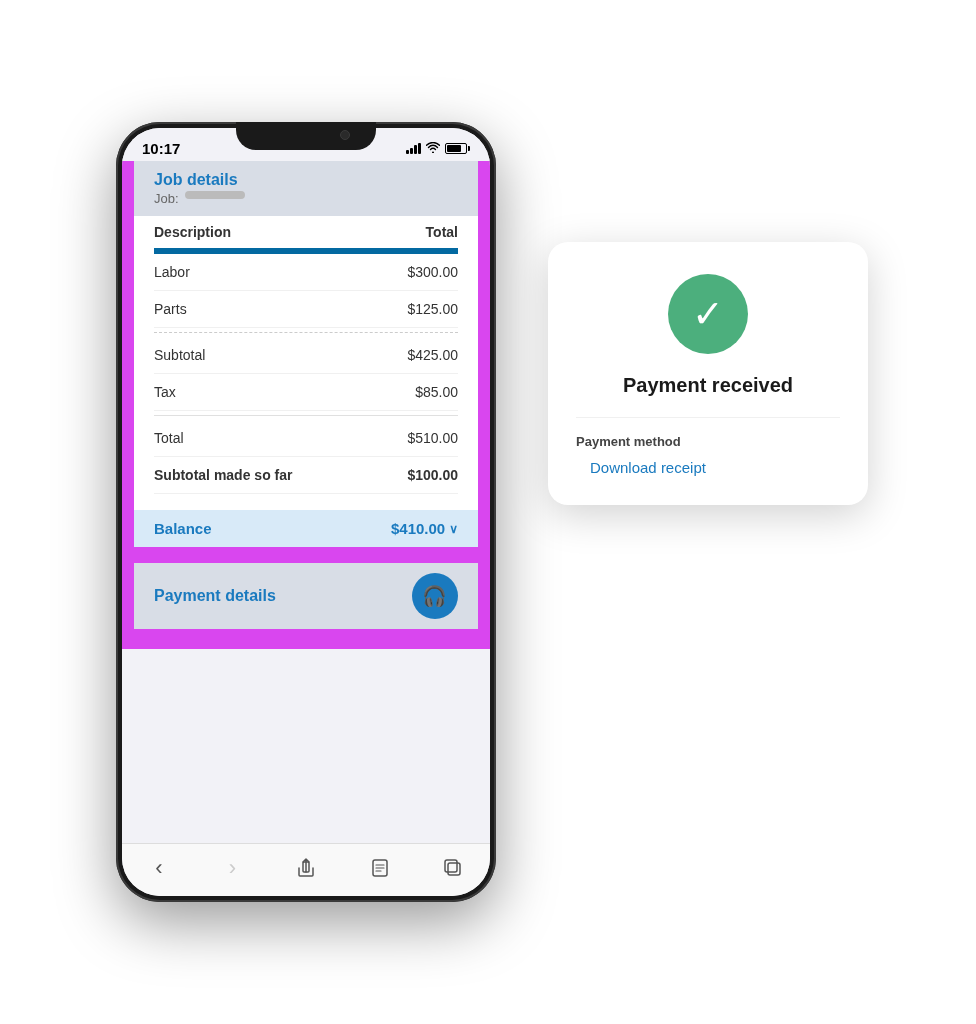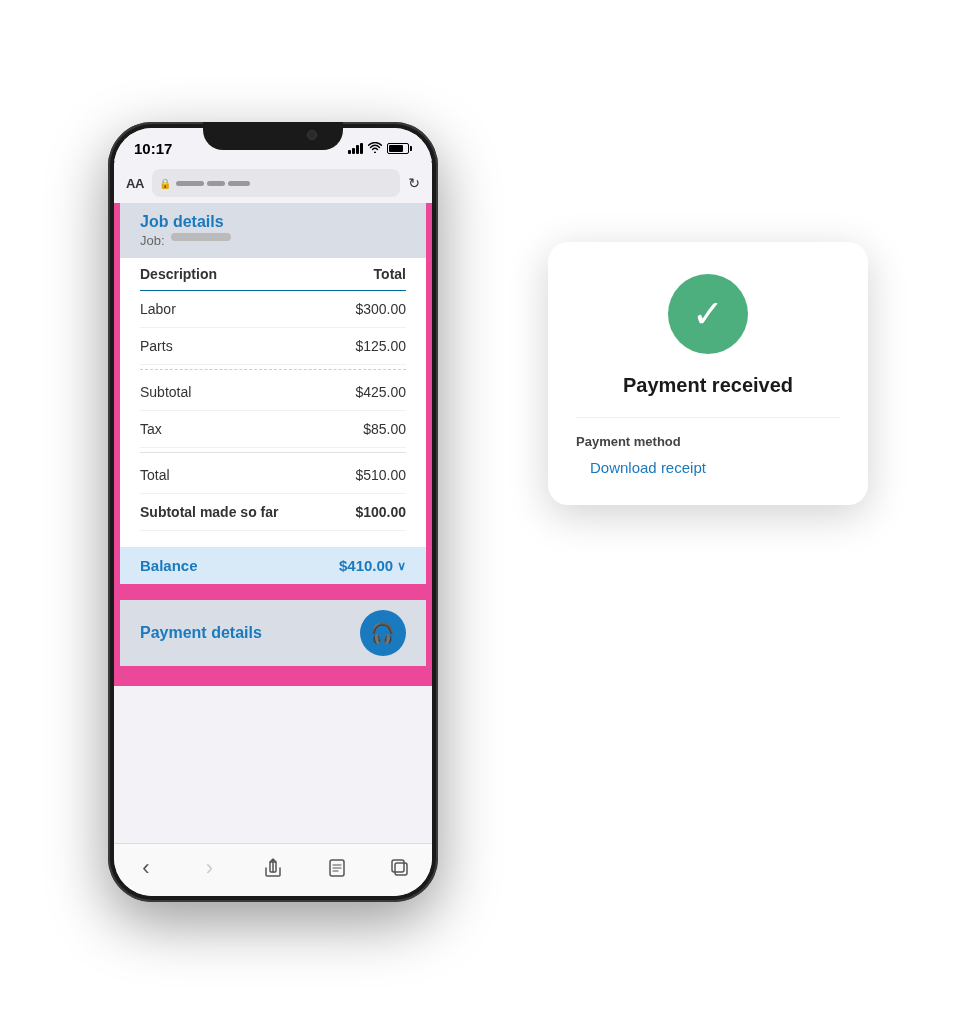--- a/index.html
+++ b/index.html
@@ -17,23 +17,23 @@
 
     .scene {
       position: relative;
       width: 760px;
       height: 860px;
     }
 
     
     .phone {
       position: absolute;
-      left: 0;
+      left: 8px;
       top: 40px;
-      width: 330px;
+      width: 380px;
       height: 780px;
       background: #1a1a1a;
       border-radius: 44px;
       box-shadow: 0 20px 60px rgba(0,0,0,0.4), inset 0 0 0 2px #3a3a3a;
       z-index: 1;
     }
 
     .phone-inner {
       position: absolute;
       left: 6px;
@@ -140,22 +140,22 @@
     .url-dot.short { width: 18px; }
     .url-dot.med { width: 22px; }
 
     .refresh-icon {
       font-size: 14px;
       color: #333;
     }
 
     
     .page-content {
-      background: #ec4899;
-      padding: 0 6px 20px;
+      background: #d946ef;
+      padding: 0 12px 20px;
       overflow: hidden;
     }
 
     
     .section-header {
       background: #d8dde6;
       padding: 10px 20px;
     }
 
     .section-title {
@@ -191,21 +191,21 @@
     .invoice-row {
       display: flex;
       justify-content: space-between;
       align-items: center;
       padding: 10px 0;
       border-bottom: 1px solid #f0f0f0;
     }
 
     .invoice-row.header-row {
       padding: 8px 0;
-      border-bottom: 1px solid #0369a1;
+      border-bottom: 6px solid #0369a1;
     }
 
     .invoice-row.header-row .col-label,
     .invoice-row.header-row .col-value {
       font-weight: 700;
       font-size: 14px;
       color: #333;
     }
 
     .col-label {
@@ -471,32 +471,20 @@
 
           <div class="battery-icon">
             <div class="battery-body">
               <div class="battery-fill"></div>
             </div>
             <div class="battery-tip"></div>
           </div>
         </div>
       </div>
 
-      <div class="browser-bar">
-        <span class="browser-aa">AA</span>
-        <div class="browser-url-bar">
-          <span class="lock-icon">🔒</span>
-          <div class="url-dots">
-            <div class="url-dot"></div>
-            <div class="url-dot short"></div>
-            <div class="url-dot med"></div>
-          </div>
-        </div>
-        <span class="refresh-icon">↻</span>
-      </div>
 
       <div class="page-content">
 
         <div class="section-header">
           <div class="section-title">Job details</div>
           <div class="section-subtitle">
             <span>Job:</span>
             <span class="job-bar"></span>
           </div>
         </div>

